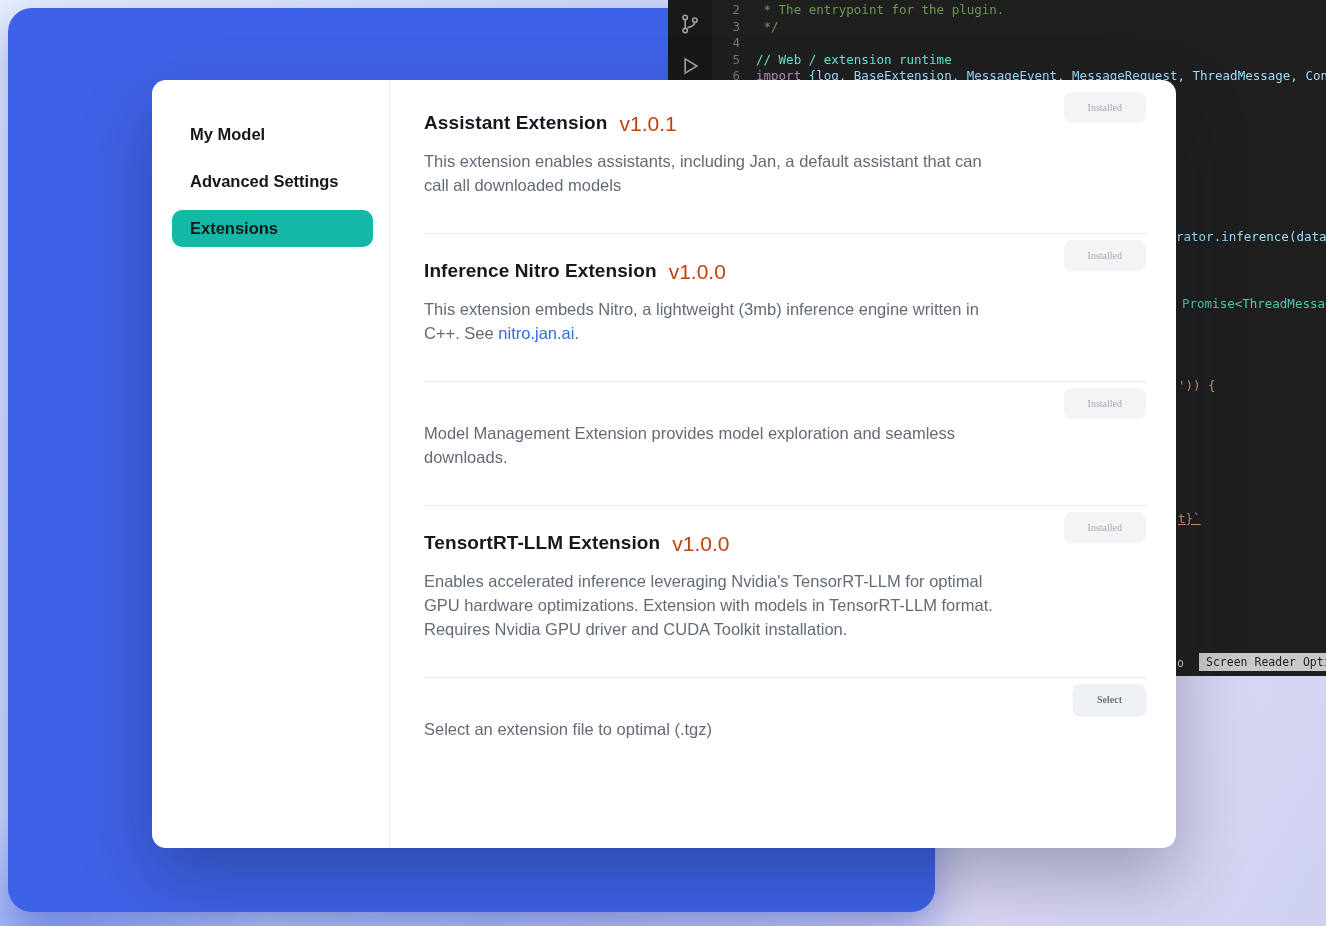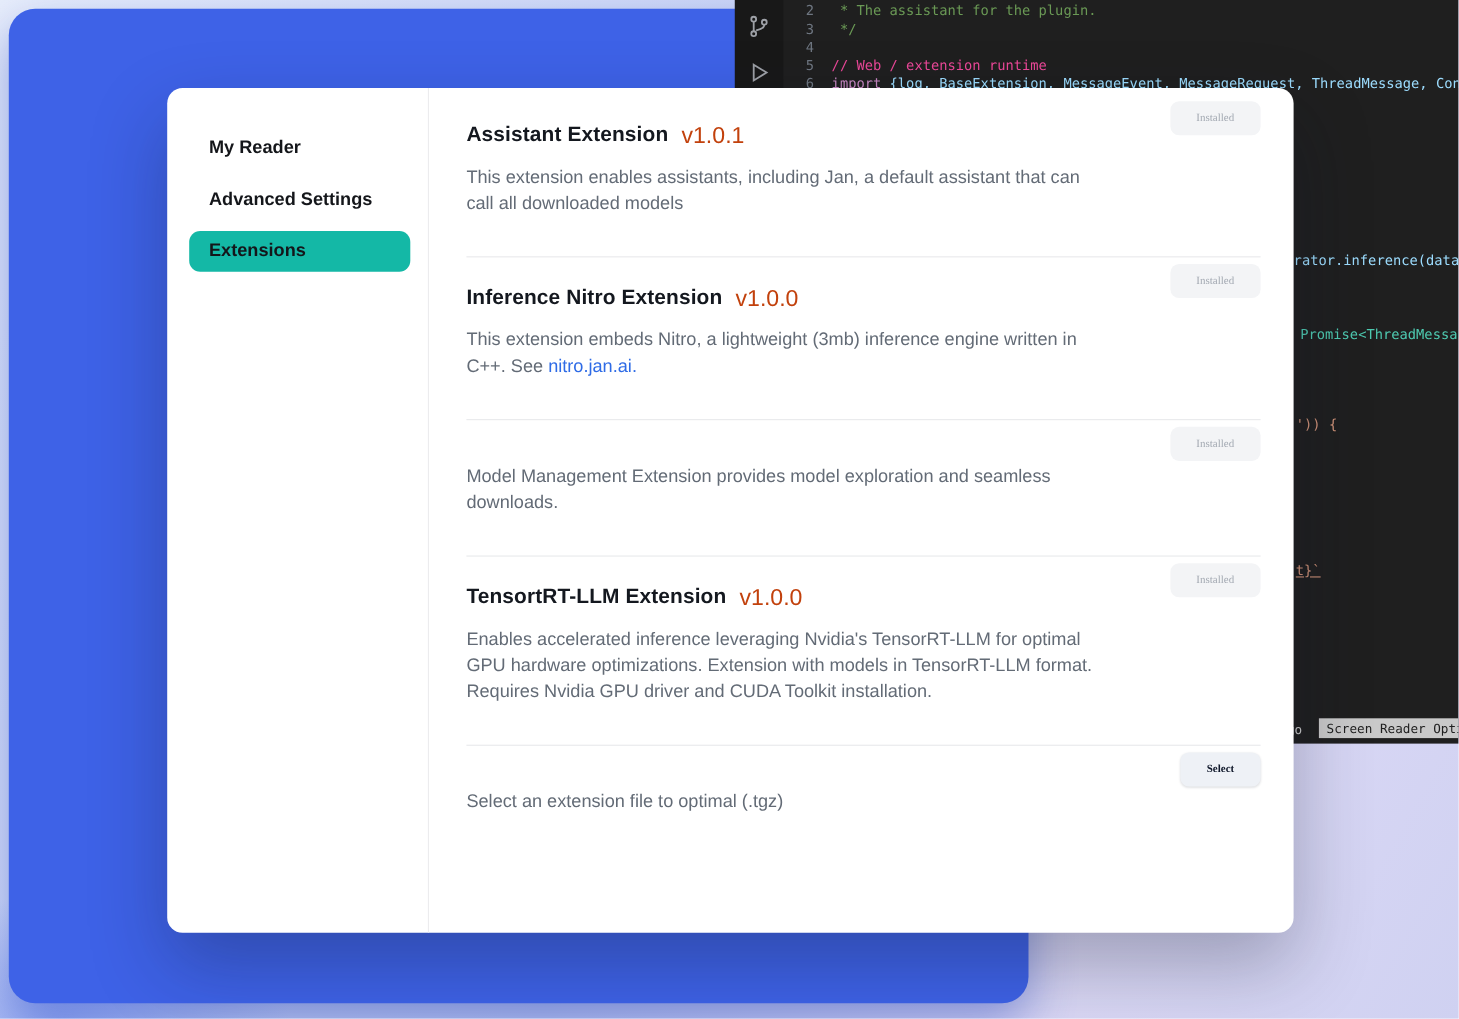--- a/index.html
+++ b/index.html
@@ -98,54 +98,54 @@
     <span class="activity-icon">
       <svg width="22" height="22" viewBox="0 0 16 16" fill="none" stroke="#9da0a6" stroke-width="1.2">
         <path d="M4.5 2.8 L13 8 L4.5 13.2 Z"></path>
       </svg>
     </span>
   </div>
 
   <div class="code-area">
     <div class="code-line">
       <span class="gutter">2</span>
-      <span class="code" style="color: rgb(106, 153, 85);"> * The assistant for the plugin.</span>
+      <span class="code" style="color: rgb(106, 153, 85);"> * The entrypoint for the plugin.</span>
     </div>
     <div class="code-line">
       <span class="gutter">3</span>
       <span class="code" style="color: rgb(106, 153, 85);"> */</span>
     </div>
     <div class="code-line">
       <span class="gutter">4</span>
       <span class="code" style="color: rgb(106, 153, 85);"></span>
     </div>
     <div class="code-line">
       <span class="gutter">5</span>
-      <span class="code" style="color: #ec4899;">// Web / extension runtime</span>
+      <span class="code" style="color: #5eead4;">// Web / extension runtime</span>
     </div>
     <div class="code-line">
       <span class="gutter">6</span>
       <span class="code" style="color: rgb(197, 134, 192);">import </span>
       <span class="code" style="color: rgb(156, 220, 254);">{log, BaseExtension, MessageEvent, MessageRequest, ThreadMessage, ContentType</span>
     </div>
   </div>
 
   <span class="frag frag-1" style="color: rgb(156, 220, 254);">rator.inference(data));</span>
   <span class="frag frag-2" style="color: rgb(78, 201, 176);">Promise&lt;ThreadMessage&gt;</span>
   <span class="frag frag-3" style="color: rgb(206, 145, 120);">')) {</span>
   <span class="frag frag-4" style="color: rgb(206, 145, 120);">t}`</span>
 
   <span class="status-left">go</span>
   <span class="status-chip">Screen Reader Optimized</span>
 </div>
 
 <div class="modal">
 
   <aside class="sidebar">
-    <div class="side-item">My Reader</div>
+    <div class="side-item">My Model</div>
     <div class="side-item">Advanced Settings</div>
     <div class="side-item selected">Extensions</div>
   </aside>
 
   <main class="content">
 
     <section class="section">
       <div class="sec-head">
         <span class="sec-title">Assistant Extension</span>
         <span class="sec-version">v1.0.1</span>
@@ -174,17 +174,17 @@
       <div class="sec-head">
         <span class="sec-title">TensortRT-LLM Extension</span>
         <span class="sec-version">v1.0.0</span>
       </div>
       <p class="sec-desc">Enables accelerated inference leveraging Nvidia's TensorRT-LLM for optimal GPU hardware optimizations. Extension with models in TensorRT-LLM format. Requires Nvidia GPU driver and CUDA Toolkit installation.</p>
       <button class="sec-btn btn-installed" style="color: rgb(163, 169, 178);">Installed</button>
     </section>
 
     <section class="section">
       <p class="sec-desc">Select an extension file to optimal (.tgz)</p>
-      <button class="sec-btn btn-select" style="color: #0f172a;">Select</button>
+      <button class="sec-btn btn-select" style="color: #737373;">Select</button>
     </section>
 
   </main>
 </div>
 
 </body></html>

